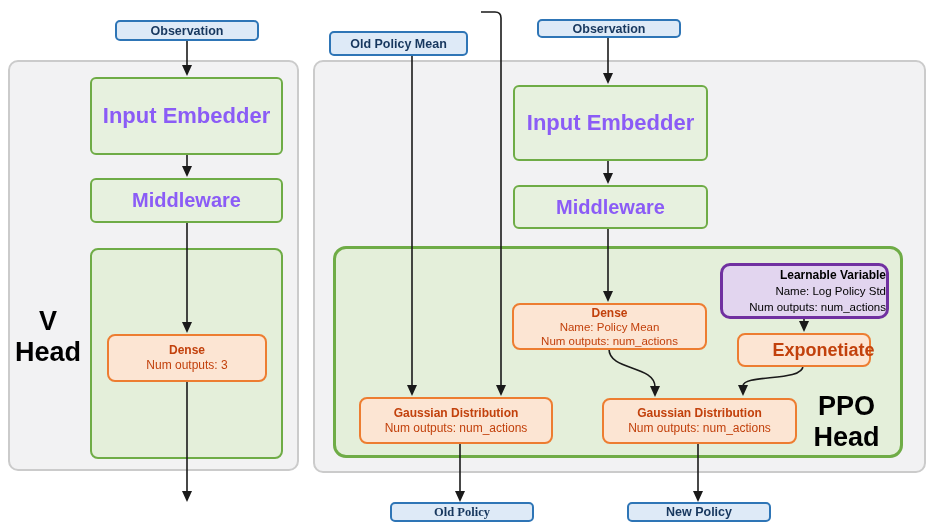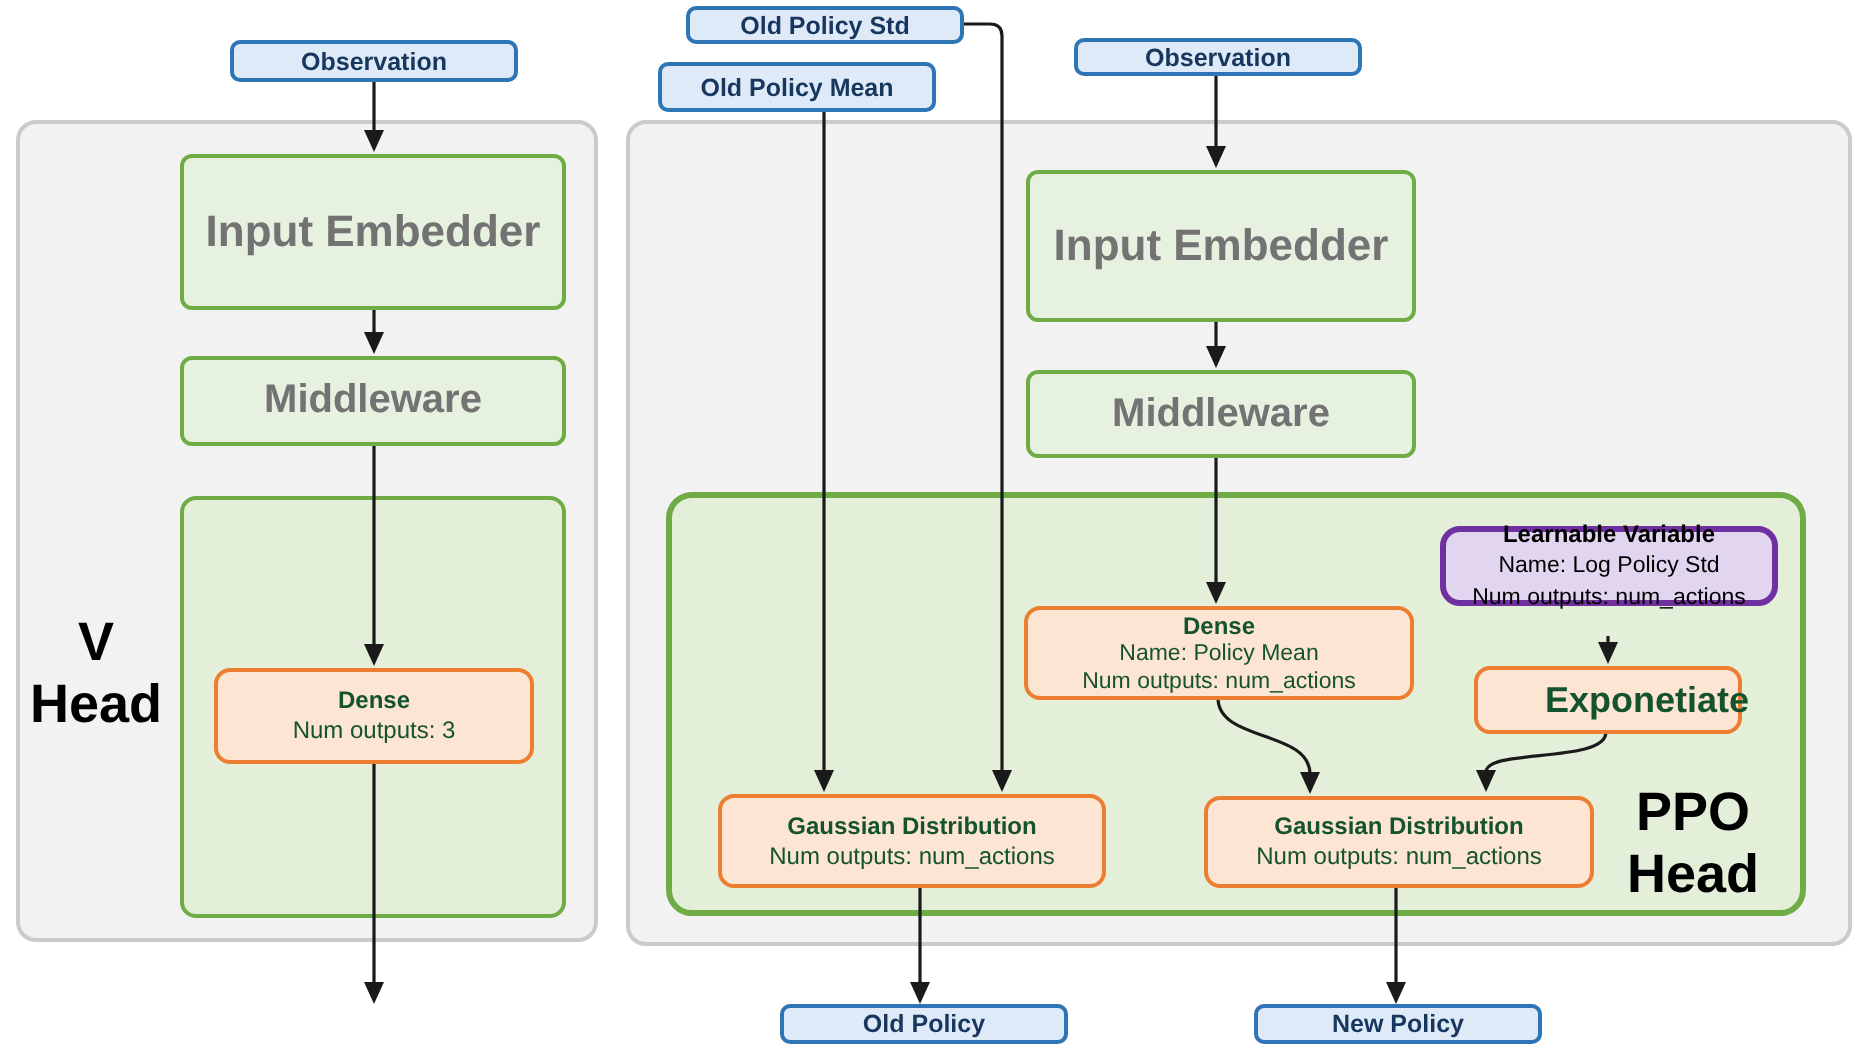--- a/index.html
+++ b/index.html
@@ -18,25 +18,25 @@
   .node{
     position:absolute;box-sizing:border-box;display:flex;flex-direction:column;
     align-items:center;justify-content:center;text-align:center;z-index:3;
   }
   .blue{
     background:var(--blue-fill);border:2.5px solid var(--blue-border);border-radius:5px;
     color:var(--blue-text);font-weight:bold;font-size:12.5px;
   }
   .greenbox{
     background:var(--green-node-fill);border:2.5px solid var(--green-border);border-radius:6px;
-    color:#737373;font-weight:bold;
+    color:#8b5cf6;font-weight:bold;
   }
   .orange{
     background:var(--orange-fill);border:2.5px solid var(--orange-border);border-radius:8px;
-    color:#14532d;
+    color:#c2410c;
   }
   .purple{
     background:var(--purple-fill);border:3px solid var(--purple-border);border-radius:10px;
     color:#000;
   }
   .big-label{font-size:21px;}
   .t{font-weight:bold;font-size:12px;line-height:15px;}
   .s{font-weight:normal;font-size:11.5px;line-height:15px;}
   .head-title{
     position:absolute;z-index:3;text-align:center;font-weight:bold;font-size:27px;
@@ -113,56 +113,53 @@
     <span>Input Embedder</span>
   </div>
   <div class="node greenbox big-label" style="left:90px;top:178px;width:193px;height:45px;font-size:20px;">
     <span>Middleware</span>
   </div>
   <div class="node orange" style="left:107px;top:334px;width:160px;height:48px;">
     <div class="t">Dense</div>
     <div class="s" style="font-size:12px;">Num outputs: 3</div>
   </div>
 
-  <div class="node blue" style="left:343px;top:3px;width:139px;height:19px;">
-    <span>Old Policy Std</span>
-  </div>
   <div class="node blue" style="left:329px;top:31px;width:139px;height:25px;">
     <span>Old Policy Mean</span>
   </div>
   <div class="node blue" style="left:537px;top:19px;width:144px;height:19px;">
     <span>Observation</span>
   </div>
   <div class="node greenbox big-label" style="left:513px;top:85px;width:195px;height:76px;font-size:22px;">
     <span>Input Embedder</span>
   </div>
   <div class="node greenbox big-label" style="left:513px;top:185px;width:195px;height:44px;font-size:20px;">
     <span>Middleware</span>
   </div>
   <div class="node orange" style="left:512px;top:303px;width:195px;height:47px;">
     <div class="t" style="line-height:14px;">Dense</div>
     <div class="s" style="line-height:14px;">Name: Policy Mean</div>
     <div class="s" style="line-height:14px;">Num outputs: num_actions</div>
   </div>
-  <div class="node purple" style="left:720px;top:263px;width:169px;height:40px;">
+  <div class="node purple" style="left:720px;top:263px;width:169px;height:56px;align-items:flex-end;">
     <div class="t" style="line-height:16px;font-size:12px;">Learnable Variable</div>
     <div class="s" style="line-height:16px;">Name: Log Policy Std</div>
     <div class="s" style="line-height:16px;">Num outputs: num_actions</div>
   </div>
   <div class="node orange" style="left:737px;top:333px;width:134px;height:34px;">
     <div class="t" style="font-size:18px;margin-left:39px;">Exponetiate</div>
   </div>
   <div class="node orange" style="left:359px;top:397px;width:194px;height:47px;">
     <div class="t">Gaussian Distribution</div>
     <div class="s" style="font-size:12px;">Num outputs: num_actions</div>
   </div>
   <div class="node orange" style="left:602px;top:398px;width:195px;height:46px;">
     <div class="t">Gaussian Distribution</div>
     <div class="s" style="font-size:12px;">Num outputs: num_actions</div>
   </div>
-  <div class="node blue" style="left:390px;top:502px;width:144px;height:20px;">
+  <div class="node blue" style="left:390px;top:502px;width:144px;height:20px;font-family:Liberation Serif, serif;">
     <span>Old Policy</span>
   </div>
   <div class="node blue" style="left:627px;top:502px;width:144px;height:20px;">
     <span>New Policy</span>
   </div>
 
 </div>
 
 </body></html>

